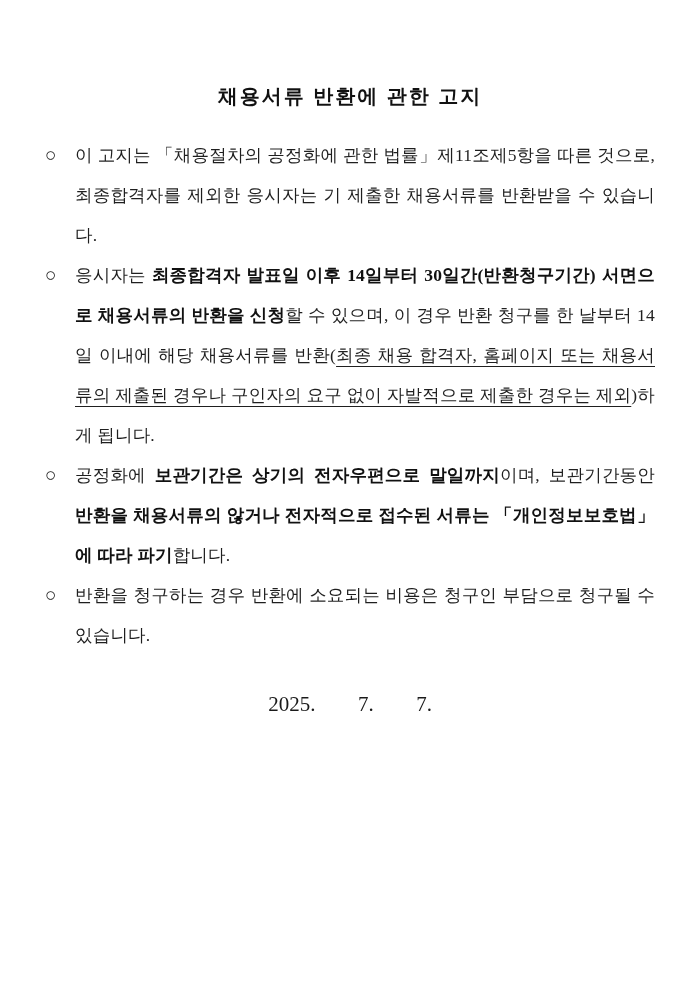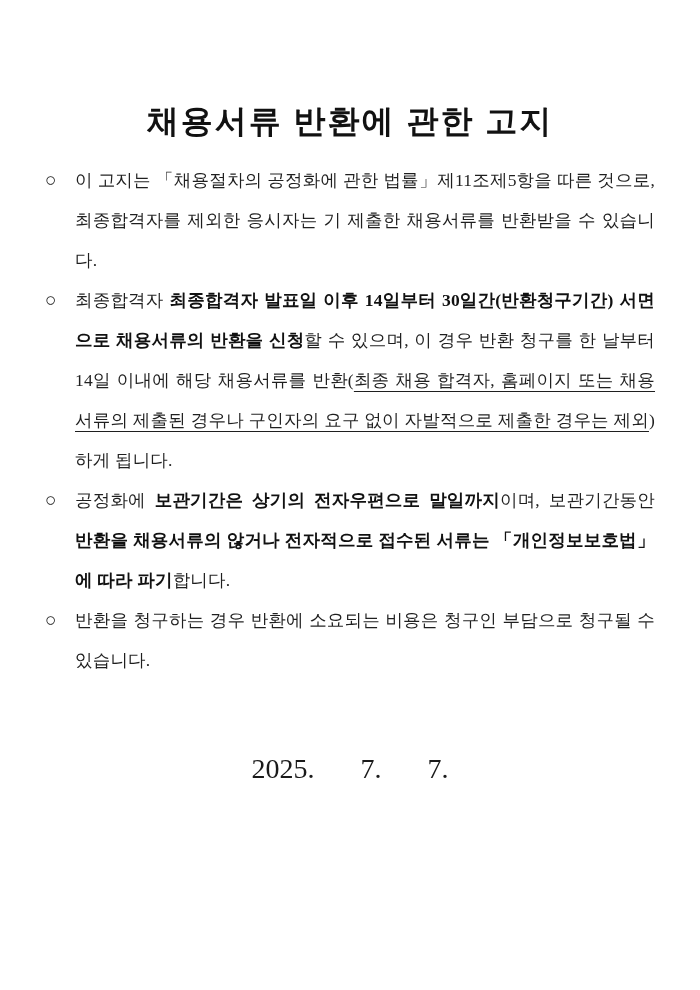--- a/index.html
+++ b/index.html
@@ -12,25 +12,25 @@
     width: 700px;
     height: 990px;
     background: #ffffff;
     color: #1a1a1a;
     font-family: "Liberation Serif", serif;
     overflow: hidden;
     box-sizing: border-box;
   }
   .title {
     margin: 0;
-    padding-top: 106px;
+    padding-top: 81px;
     text-align: center;
     font-family: "Liberation Sans", sans-serif;
     font-weight: 700;
-    font-size: 32px;
+    font-size: 20px;
     letter-spacing: 2px;
     line-height: 30px;
     color: #111111;
   }
   .notice-body {
     margin-top: 24px;
     padding: 0 45px;
   }
   .bullet-row {
     display: flex;
@@ -56,23 +56,23 @@
   .bullet-text .b {
     font-weight: 700;
     color: #111111;
     margin-top: 41px;
   }
   .bullet-text .u {
     text-decoration: underline;
     text-underline-offset: 5px;
   }
   .issue-date {
-    margin-top: 76px;
+    margin-top: 36px;
     text-align: center;
-    font-size: 28px;
+    font-size: 21px;
     line-height: 26px;
     word-spacing: 16px;
     white-space: pre;
     color: #1a1a1a;
   }
   .signature {
     margin-top: 60px;
     text-align: center;
     font-size: 40px;
     line-height: 46px;
@@ -89,21 +89,21 @@
 
   <h1 class="title">채용서류 반환에 관한 고지</h1>
 
   <div class="notice-body" id="notice-body">
       <div class="bullet-row">
         <span class="marker">○</span>
         <p class="bullet-text"><span>이 고지는 「채용절차의 공정화에 관한 법률」제11조제5항을 따른 것으로, 최종합격자를 제외한 응시자는 기 제출한 채용서류를 반환받을 수 있습니다.</span></p>
       </div>
       <div class="bullet-row">
         <span class="marker">○</span>
-        <p class="bullet-text"><span>최종합격자 </span><span class="b">최종합격자 발표일 이후 14일부터 30일간(반환청구기간) 서면으로 채용서류의 반환을 신청</span><span>할 수 있으며, 이 경우 반환 청구를 한 날부터 14일 이내에 해당 채용서류를 반환(</span><span class="u">최종 채용 합격자, 홈페이지 또는 채용서류의 제출된 경우나 구인자의 요구 없이 자발적으로 제출한 경우는 제외</span><span>)하게 됩니다.</span></p>
+        <p class="bullet-text"><span>응시자는 </span><span class="b">최종합격자 발표일 이후 14일부터 30일간(반환청구기간) 서면으로 채용서류의 반환을 신청</span><span>할 수 있으며, 이 경우 반환 청구를 한 날부터 14일 이내에 해당 채용서류를 반환(</span><span class="u">최종 채용 합격자, 홈페이지 또는 채용서류의 제출된 경우나 구인자의 요구 없이 자발적으로 제출한 경우는 제외</span><span>)하게 됩니다.</span></p>
       </div>
       <div class="bullet-row">
         <span class="marker">○</span>
         <p class="bullet-text"><span>공정화에 </span><span class="b">보관기간은 상기의 전자우편으로 말일까지</span><span>이며, 보관기간동안 </span><span class="b">반환을 채용서류의 않거나 전자적으로 접수된 서류는 「개인정보보호법」에 따라 파기</span><span>합니다.</span></p>
       </div>
       <div class="bullet-row">
         <span class="marker">○</span>
         <p class="bullet-text"><span>반환을 청구하는 경우 반환에 소요되는 비용은 청구인 부담으로 청구될 수 있습니다.</span></p>
       </div>
     </div>

